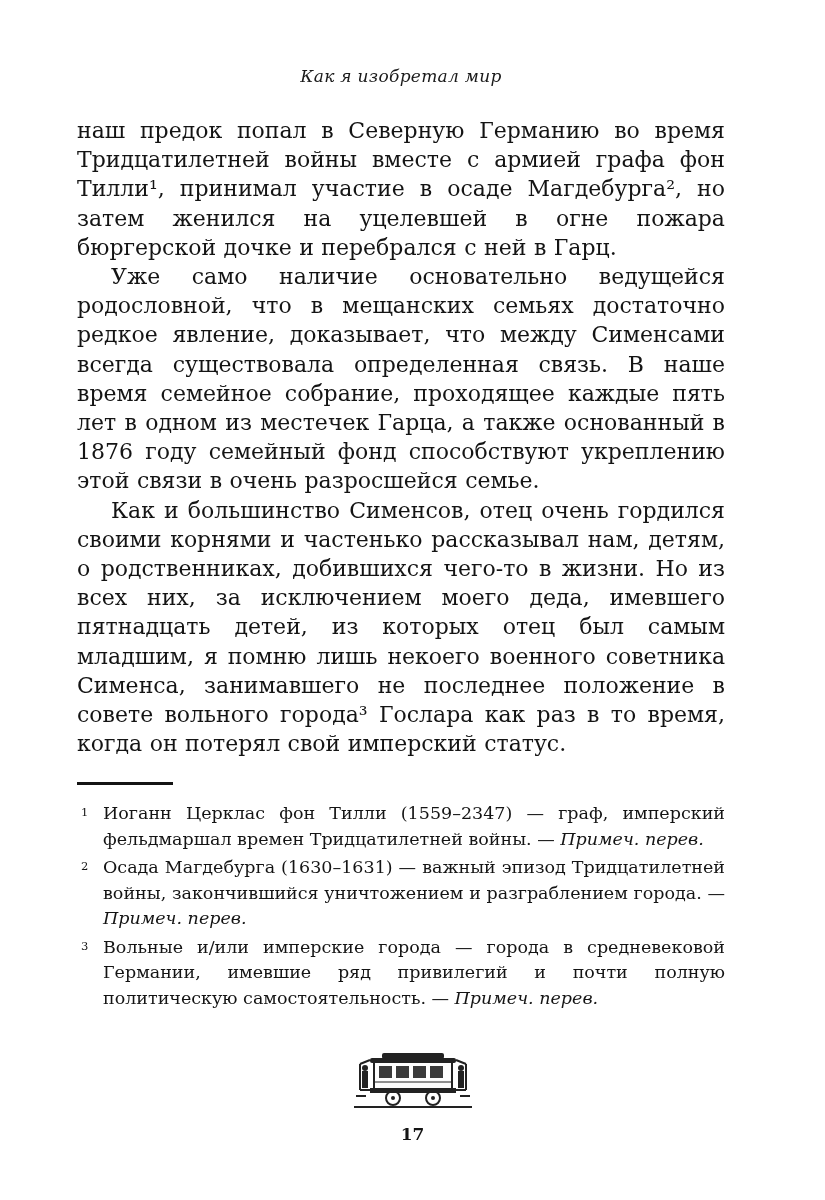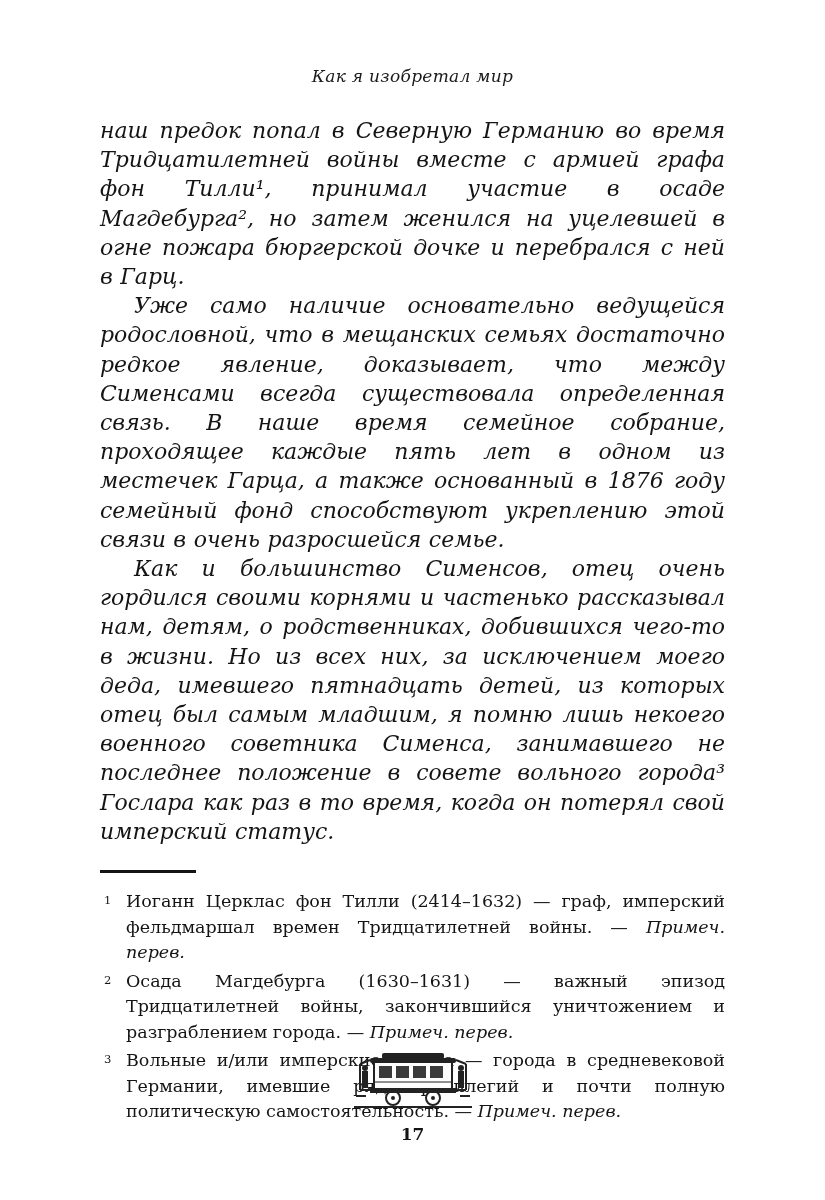--- a/index.html
+++ b/index.html
@@ -9,39 +9,38 @@
     height: 1200px;
     font-family: "DejaVu Serif", "Liberation Serif", serif;
     color: #141414;
     position: relative;
     overflow: hidden;
   }
   .page {
     position: relative;
     width: 825px;
     height: 1200px;
-    padding: 66px 100px 0 100px;
+    padding: 66px 100px 0 77px;
   }
   .running-header {
     text-align: center;
     font-style: italic;
     font-size: 17px;
     letter-spacing: 0.3px;
     margin-bottom: 30px;
     color: #1a1a1a;
   }
   .body-text p {
     font-size: 22px;
     line-height: 29.2px;
     text-align: justify;
     text-indent: 34px;
     hyphens: auto;
     -webkit-hyphens: auto;
     word-spacing: 0.5px;
-    font-style: italic;
   }
   .body-text p.no-indent { text-indent: 0; }
   .footnote-rule {
     width: 96px;
     height: 3px;
     background: #141414;
     margin: 24px 0 16px 0;
   }
   .footnotes {
     font-size: 17.5px;
@@ -90,21 +89,21 @@
   <div class="body-text">
     <p class="no-indent">наш предок попал в Северную Германию во время Тридцатилетней войны вместе с армией графа фон Тилли¹, принимал участие в осаде Магдебурга², но затем женился на уцелевшей в огне пожара бюргерской дочке и перебрался с ней в Гарц.</p>
     <p>Уже само наличие основательно ведущейся родословной, что в мещанских семьях достаточно редкое явление, доказывает, что между Сименсами всегда существовала определенная связь. В наше время семейное собрание, проходящее каждые пять лет в одном из местечек Гарца, а также основанный в 1876 году семейный фонд способствуют укреплению этой связи в очень разросшейся семье.</p>
     <p>Как и большинство Сименсов, отец очень гордился своими корнями и частенько рассказывал нам, детям, о родственниках, добившихся чего-то в жизни. Но из всех них, за исключением моего деда, имевшего пятнадцать детей, из которых отец был самым младшим, я помню лишь некоего военного советника Сименса, занимавшего не последнее положение в совете вольного города³ Гослара как раз в то время, когда он потерял свой имперский статус.</p>
   </div>
 
   <div class="footnote-rule"></div>
 
   <div class="footnotes">
     <div class="footnote">
-      <span class="fn-marker">1</span><span class="fn-text">Иоганн Церклас фон Тилли (2414–1632) — граф, имперский фельдмаршал времен Тридцатилетней войны. — </span><span class="fn-source">Примеч. перев.</span>
+      <span class="fn-marker">1</span><span class="fn-text">Иоганн Церклас фон Тилли (1559–2347) — граф, имперский фельдмаршал времен Тридцатилетней войны. — </span><span class="fn-source">Примеч. перев.</span>
     </div>
     <div class="footnote">
       <span class="fn-marker">2</span><span class="fn-text">Осада Магдебурга (1630–1631) — важный эпизод Тридцатилетней войны, закончившийся уничтожением и разграблением города. — </span><span class="fn-source">Примеч. перев.</span>
     </div>
     <div class="footnote">
       <span class="fn-marker">3</span><span class="fn-text">Вольные и/или имперские города — города в средневековой Германии, имевшие ряд привилегий и почти полную политическую самостоятельность. — </span><span class="fn-source">Примеч. перев.</span>
     </div>
   </div>
 
   <div class="illustration">

